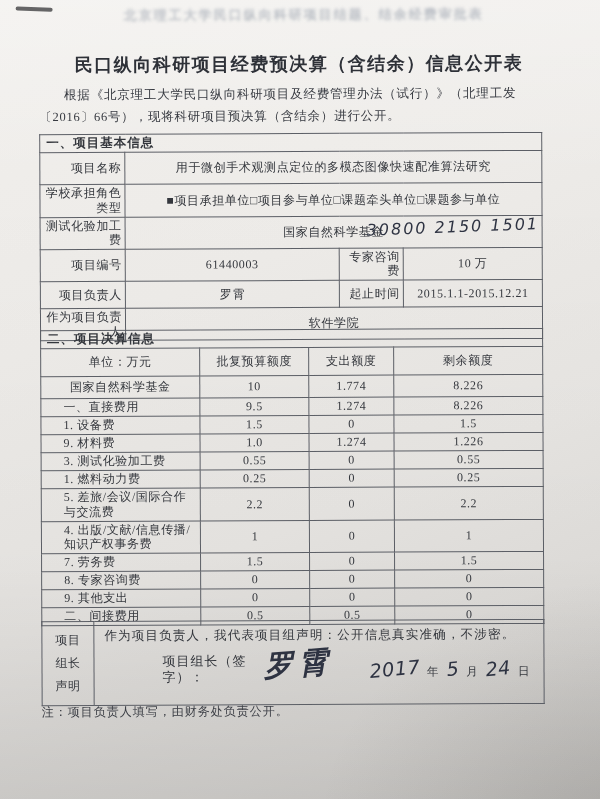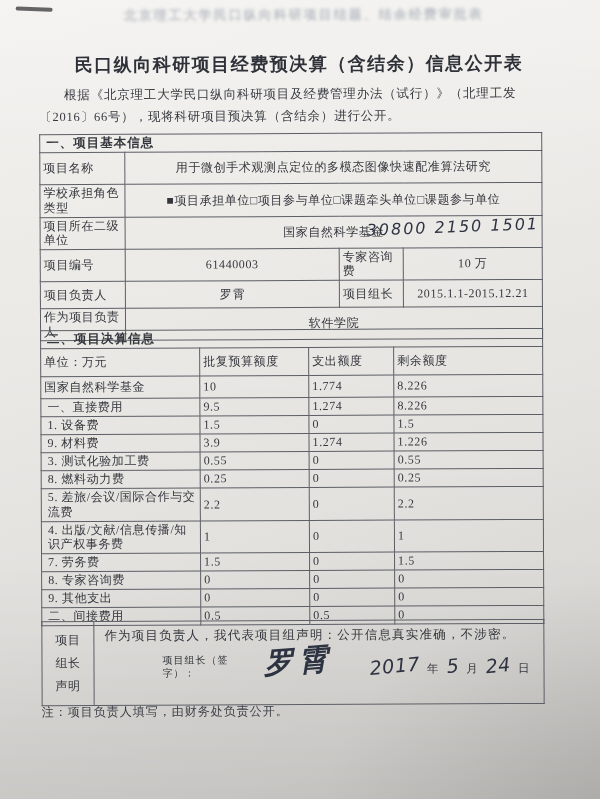--- a/index.html
+++ b/index.html
@@ -43,45 +43,45 @@
   }
 
   table{border-collapse:collapse;table-layout:fixed;background:transparent;}
   td{
     border:1px solid #5c5f66;font-size:12px;letter-spacing:0.6px;
     padding:1px 3px;color:#34373d;line-height:1.22;vertical-align:middle;
   }
   .tbl{position:absolute;left:40px;width:502px;}
   .tbl table{width:502px;border:1.5px solid #4d5057;}
   .sec-head td{font-weight:bold;font-size:12.5px;text-align:left;padding-left:6px;letter-spacing:1px;}
-  .lbl{text-align:left;}
+  .lbl{text-align:right;}
   .val{text-align:center;}
-  .left{text-align:left;padding-left:6px;}
-  .center{text-align:left;}
+  .left{text-align:left;padding-left:22px;}
+  .center{text-align:center;}
 
   #basic-table{top:133px;}
   #budget-table{top:329px;}
   #decl-table{top:620px;}
 
   .plan-cell{position:relative;}
   .handwrite{
     font-family:"DejaVu Sans","Liberation Sans",sans-serif;
     font-style:italic;color:#2e3342;
   }
   .plan-hw{
     position:absolute;right:2px;top:1px;font-size:16px;letter-spacing:2px;
     transform:rotate(-2deg);white-space:nowrap;
   }
 
   
   .decl-label{width:52px;text-align:center;font-size:12px;line-height:1.9;}
   .decl-body{padding:7px 10px 4px 10px;vertical-align:top;}
   .statement{font-size:12.5px;letter-spacing:1.2px;}
   .sign-line{display:flex;align-items:center;margin-top:10px;padding-left:58px;}
-  .sign-label{font-size:10px;letter-spacing:1px;}
+  .sign-label{font-size:13px;letter-spacing:1px;}
   .signature{
     font-size:30px;font-weight:bold;letter-spacing:4px;
     transform:rotate(-4deg);margin:-10px 6px 0 6px;white-space:nowrap;
   }
   .date-group{display:flex;align-items:baseline;margin-left:28px;}
   .hw-num{font-size:19px;transform:rotate(-5deg);margin:0 4px;white-space:nowrap;}
   .date-unit{font-size:11.5px;letter-spacing:1px;margin:0 3px;}
 
   .footnote{
     position:absolute;top:703px;left:40px;font-size:12px;letter-spacing:1px;color:#3a3d44;
@@ -114,36 +114,36 @@
       </tr>
       <tr style="height:32px">
         <td class="lbl">项目名称</td>
         <td class="val" colspan="3">用于微创手术观测点定位的多模态图像快速配准算法研究</td>
       </tr>
       <tr style="height:30px">
         <td class="lbl">学校承担角色类型</td>
         <td class="val" colspan="3">■项目承担单位□项目参与单位□课题牵头单位□课题参与单位</td>
       </tr>
       <tr style="height:32px">
-        <td class="lbl">项目所在二级单位</td>
+        <td class="lbl">测试化验加工费</td>
         <td class="val plan-cell" colspan="3">
           <span>国家自然科学基金</span>
           <span class="handwrite plan-hw">30800 2150 1501</span>
         </td>
       </tr>
       <tr style="height:26px">
         <td class="lbl">项目编号</td>
         <td class="val">61440003</td>
         <td class="lbl">专家咨询费</td>
         <td class="val">10 万</td>
       </tr>
       <tr style="height:27px">
         <td class="lbl">项目负责人</td>
         <td class="val">罗霄</td>
-        <td class="lbl">项目组长</td>
+        <td class="lbl">起止时间</td>
         <td class="val">2015.1.1-2015.12.21</td>
       </tr>
       <tr style="height:30px">
         <td class="lbl">作为项目负责人</td>
         <td class="val" colspan="3">软件学院</td>
       </tr>
     </tbody>
       </table>
   </div>
 
@@ -178,32 +178,32 @@
         <td class="center">8.226</td>
       </tr>
       <tr style="height:18px">
         <td class="left">1. 设备费</td>
         <td class="center">1.5</td>
         <td class="center">0</td>
         <td class="center">1.5</td>
       </tr>
       <tr style="height:18px">
         <td class="left">9. 材料费</td>
-        <td class="center">3.9</td>
+        <td class="center">1.0</td>
         <td class="center">1.274</td>
         <td class="center">1.226</td>
       </tr>
       <tr style="height:18px">
         <td class="left">3. 测试化验加工费</td>
         <td class="center">0.55</td>
         <td class="center">0</td>
         <td class="center">0.55</td>
       </tr>
       <tr style="height:18px">
-        <td class="left">8. 燃料动力费</td>
+        <td class="left">1. 燃料动力费</td>
         <td class="center">0.25</td>
         <td class="center">0</td>
         <td class="center">0.25</td>
       </tr>
       <tr style="height:28px">
         <td class="left">5. 差旅/会议/国际合作与交流费</td>
         <td class="center">2.2</td>
         <td class="center">0</td>
         <td class="center">2.2</td>
       </tr>

